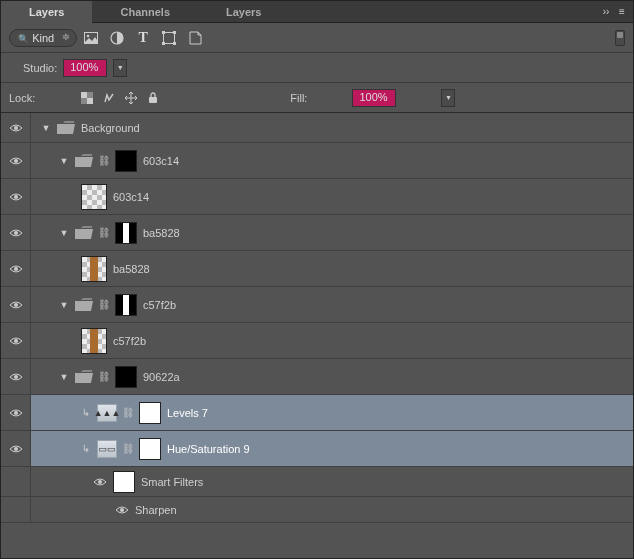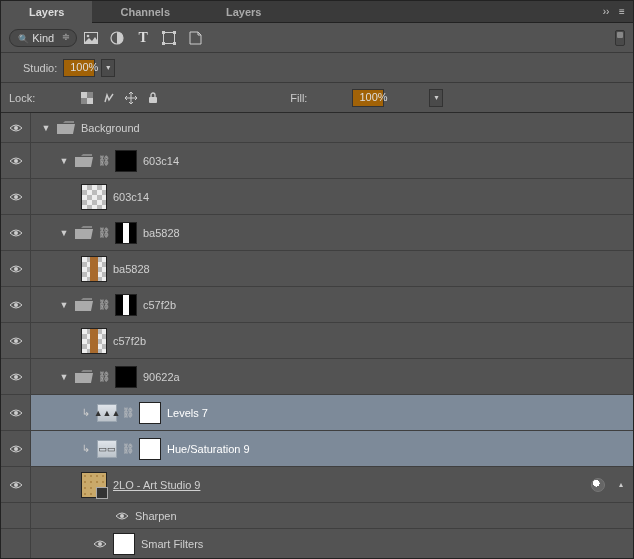--- a/index.html
+++ b/index.html
@@ -16,21 +16,21 @@
   .lock-bar { border-bottom: 1px solid #2a2a2a; gap: 45px; }
 
   .dropdown { background: #4a4a4a; border: 1px solid #333; border-radius: 10px; padding: 2px 22px 2px 8px; color: #ddd; font-size: 11px; position: relative; height: 18px; min-width: 60px; }
   .dropdown.kind::before { content: "🔍"; font-size: 9px; margin-right: 3px; opacity: .7; }
   .dropdown::after { content: "≑"; position: absolute; right: 6px; top: 1px; color: #bbb; font-size: 10px; }
 
   .icon-row { display: flex; gap: 10px; align-items: center; }
   .filter-icon { width: 16px; height: 16px; display: inline-flex; align-items: center; justify-content: center; color: #ddd; font-size: 12px; }
 
   .label { color: #ccc; font-size: 11px; }
-  .pct-box { background: #a16207; border: 1px solid #333; color: #ddd; padding: 1px 6px; font-size: 11px; height: 18px; width: 32px; }
+  .pct-box { background: #be185d; border: 1px solid #333; color: #ddd; padding: 1px 6px; font-size: 11px; height: 18px; width: 44px; }
   .pct-arrow { width: 14px; height: 18px; background: #4a4a4a; border: 1px solid #333; display: inline-flex; align-items: center; justify-content: center; color: #ccc; font-size: 8px; }
 
   .lock-icons { display: flex; gap: 8px; align-items: center; }
   .lock-icon { width: 14px; height: 14px; display: inline-flex; align-items: center; justify-content: center; color: #bbb; font-size: 11px; }
 
   .layers-list { flex: 1; overflow: auto; background: #535353; }
   .layer-row { display: flex; align-items: center; height: 30px; border-bottom: 1px solid #3f3f3f; }
   .layer-row.tall { height: 36px; }
   .layer-row.selected { background: #7d8a99; color: #fff; }
   .vis-cell { width: 30px; display: flex; align-items: center; justify-content: center; height: 100%; border-right: 1px solid #3f3f3f; }
@@ -356,61 +356,44 @@
       <div class="row-content">
         <span class="indent" style="width:44px"></span>
         <span class="clip-arrow">↳</span>
         <span class="adj-icon">▭▭</span>
         <span class="link-icon">⛓</span>
         <span class="mask"></span>
         <span class="layer-name">Hue/Saturation 9</span>
       </div>
     </div>
 
-    <div class="layer-row tall">
-      <div class="vis-cell">
-          <span class="eye">
-            <svg width="14" height="10" viewBox="0 0 14 10">
-              <path d="M1 5 Q7 -1 13 5 Q7 11 1 5 Z" fill="none" stroke="#ccc"></path>
-              <circle cx="7" cy="5" r="2" fill="#ccc"></circle>
-            </svg>
-          </span>
-        </div>
-      <div class="row-content">
-        <span class="indent" style="width:44px"></span>
-        <span class="thumb tex smart-badge"></span>
-        <span class="layer-name underline">2LO - Art Studio 9</span>
-        <span class="fx-eye"></span>
-        <span class="scroll-arrow">▴</span>
+
+    <div class="layer-row">
+      <div class="vis-cell"></div>
+      <div class="row-content">
+        <span class="indent" style="width:56px"></span>
+        <span class="eye">
+            <svg width="14" height="10" viewBox="0 0 14 10">
+              <path d="M1 5 Q7 -1 13 5 Q7 11 1 5 Z" fill="none" stroke="#ccc"></path>
+              <circle cx="7" cy="5" r="2" fill="#ccc"></circle>
+            </svg>
+          </span>
+        <span class="thumb white" style="width:22px;height:22px"></span>
+        <span class="layer-name">Smart Filters</span>
       </div>
     </div>
 
     <div class="layer-row sub-row">
       <div class="vis-cell"></div>
       <div class="row-content">
         <span class="indent" style="width:78px"></span>
         <span class="eye">
             <svg width="14" height="10" viewBox="0 0 14 10">
               <path d="M1 5 Q7 -1 13 5 Q7 11 1 5 Z" fill="none" stroke="#ccc"></path>
               <circle cx="7" cy="5" r="2" fill="#ccc"></circle>
             </svg>
           </span>
         <span class="layer-name">Sharpen</span>
       </div>
     </div>
 
-    <div class="layer-row">
-      <div class="vis-cell"></div>
-      <div class="row-content">
-        <span class="indent" style="width:56px"></span>
-        <span class="eye">
-            <svg width="14" height="10" viewBox="0 0 14 10">
-              <path d="M1 5 Q7 -1 13 5 Q7 11 1 5 Z" fill="none" stroke="#ccc"></path>
-              <circle cx="7" cy="5" r="2" fill="#ccc"></circle>
-            </svg>
-          </span>
-        <span class="thumb white" style="width:22px;height:22px"></span>
-        <span class="layer-name">Smart Filters</span>
-      </div>
-    </div>
-
   </div>
 </div>
 
 </body></html>

